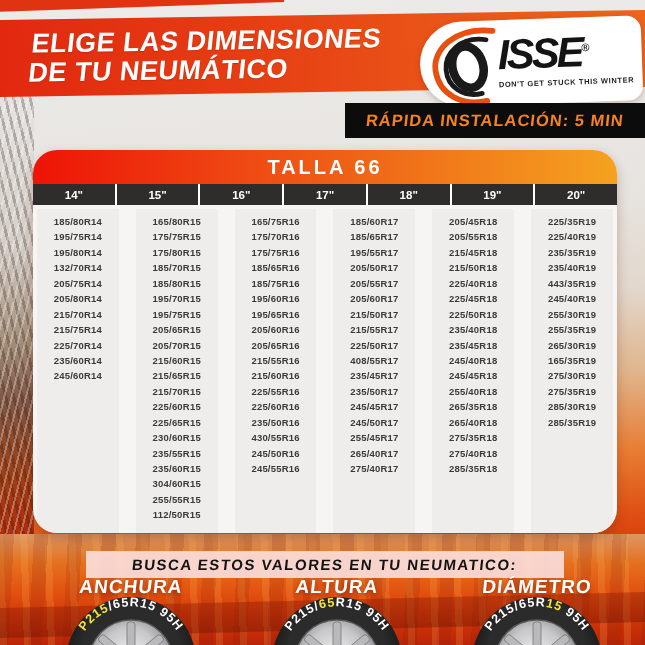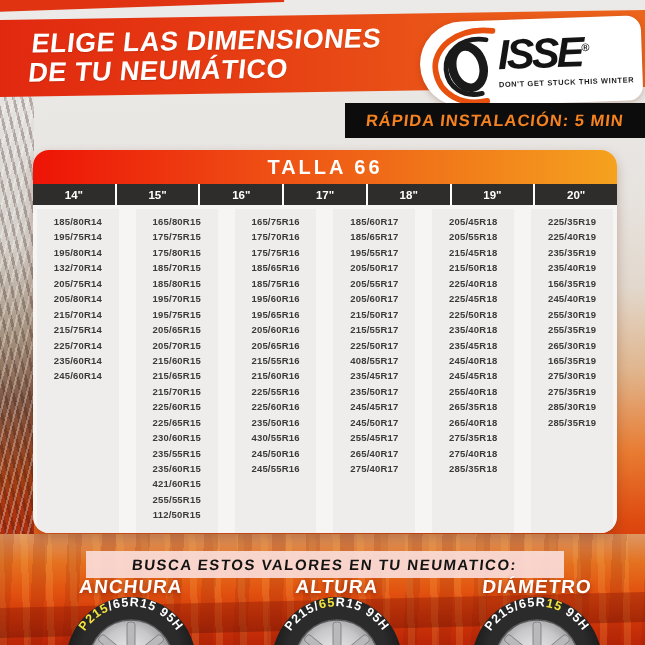--- a/index.html
+++ b/index.html
@@ -40,21 +40,21 @@
   .logo-name-row sup{font-size:11px;font-style:normal;letter-spacing:0;vertical-align:super;}
   .tagline{font-size:7.5px;font-weight:bold;color:#1d1d1d;letter-spacing:.6px;margin-top:3px;white-space:nowrap;}
 
   
   .install-bar{position:absolute;left:345px;top:103px;width:300px;height:35px;background:#0c0c0c;
     display:flex;align-items:center;justify-content:center;}
   .install-bar span{color:#f58220;font-weight:bold;font-size:16.5px;letter-spacing:1px;transform:skewX(-6deg);white-space:nowrap;}
 
   
   .panel{position:absolute;left:33px;top:150px;width:584px;height:383px;background:#f6f5f3;
-    border-radius:16px;box-shadow:0 5px 12px rgba(90,25,5,.28);overflow:hidden;}
+    border-radius:24px;box-shadow:0 5px 12px rgba(90,25,5,.28);overflow:hidden;}
   .talla{height:34px;background:linear-gradient(90deg,#ee1306 0%,#ee4312 32%,#f06d18 62%,#f5a21f 100%);
     color:#fff;font-weight:bold;font-size:20px;letter-spacing:3px;display:flex;align-items:center;justify-content:center;}
   .col-heads{height:21px;background:#2e2d2b;display:flex;}
   .col-head{flex:1;color:#fff;font-weight:bold;font-size:11.5px;display:flex;align-items:center;justify-content:center;border-left:2px solid #fff;}
   .col-head:first-child{border-left:none;}
   .col-bodies{display:flex;gap:17px;padding:4px 4px 0 4px;height:calc(100% - 59px);}
   .col-body{flex:1;background:#efedeb;padding-top:5px;}
   .size-row{height:15.45px;line-height:15.45px;text-align:center;font-weight:bold;font-size:9.5px;
     color:#3b3a38;letter-spacing:.2px;white-space:nowrap;}
 
@@ -140,21 +140,21 @@
           <div class="size-row">205/65R15</div>
           <div class="size-row">205/70R15</div>
           <div class="size-row">215/60R15</div>
           <div class="size-row">215/65R15</div>
           <div class="size-row">215/70R15</div>
           <div class="size-row">225/60R15</div>
           <div class="size-row">225/65R15</div>
           <div class="size-row">230/60R15</div>
           <div class="size-row">235/55R15</div>
           <div class="size-row">235/60R15</div>
-          <div class="size-row">421/60R15</div>
+          <div class="size-row">304/60R15</div>
           <div class="size-row">255/55R15</div>
           <div class="size-row">112/50R15</div>
         </div>
         <div class="col-body">
           <div class="size-row">165/75R16</div>
           <div class="size-row">175/70R16</div>
           <div class="size-row">175/75R16</div>
           <div class="size-row">185/65R16</div>
           <div class="size-row">185/75R16</div>
           <div class="size-row">195/60R16</div>
@@ -206,21 +206,21 @@
           <div class="size-row">265/40R18</div>
           <div class="size-row">275/35R18</div>
           <div class="size-row">275/40R18</div>
           <div class="size-row">285/35R18</div>
         </div>
         <div class="col-body">
           <div class="size-row">225/35R19</div>
           <div class="size-row">225/40R19</div>
           <div class="size-row">235/35R19</div>
           <div class="size-row">235/40R19</div>
-          <div class="size-row">156/35R19</div>
+          <div class="size-row">443/35R19</div>
           <div class="size-row">245/40R19</div>
           <div class="size-row">255/30R19</div>
           <div class="size-row">255/35R19</div>
           <div class="size-row">265/30R19</div>
           <div class="size-row">165/35R19</div>
           <div class="size-row">275/30R19</div>
           <div class="size-row">275/35R19</div>
           <div class="size-row">285/30R19</div>
           <div class="size-row">285/35R19</div>
         </div>

